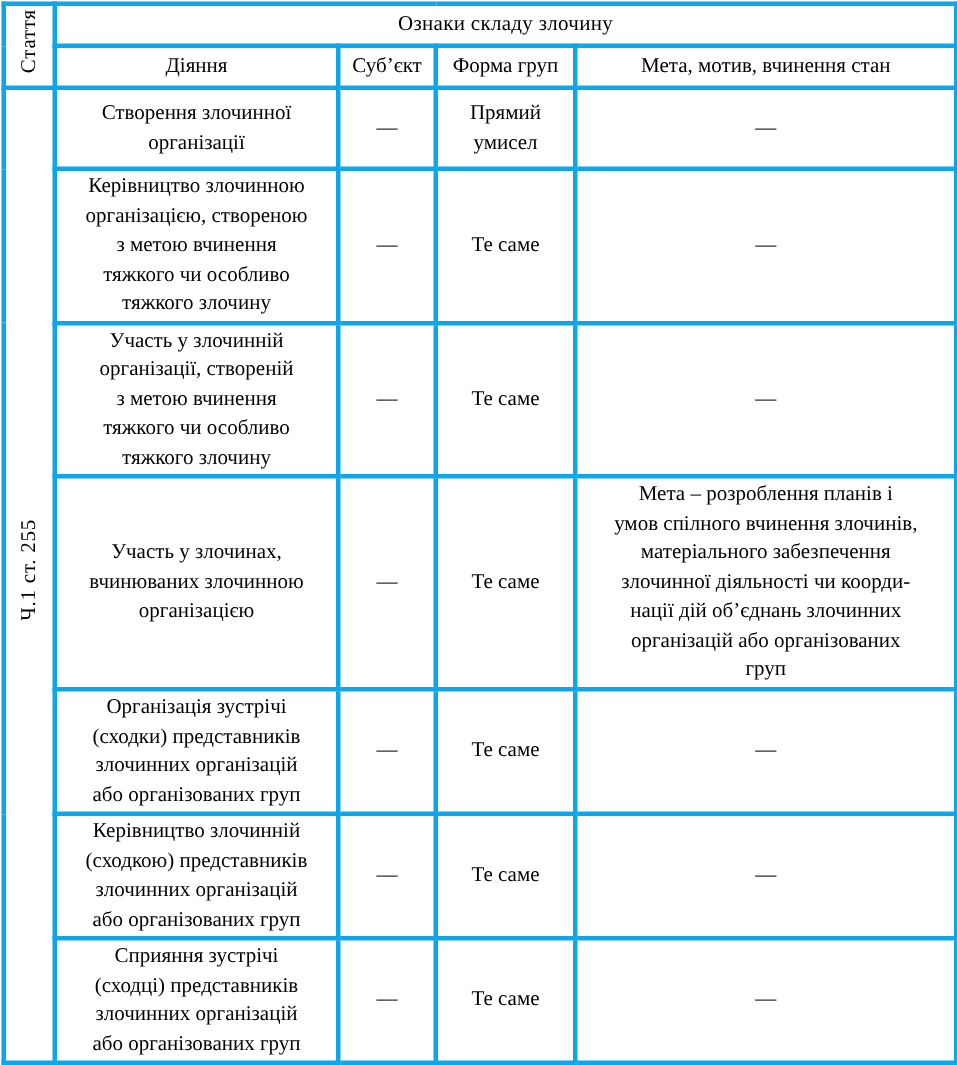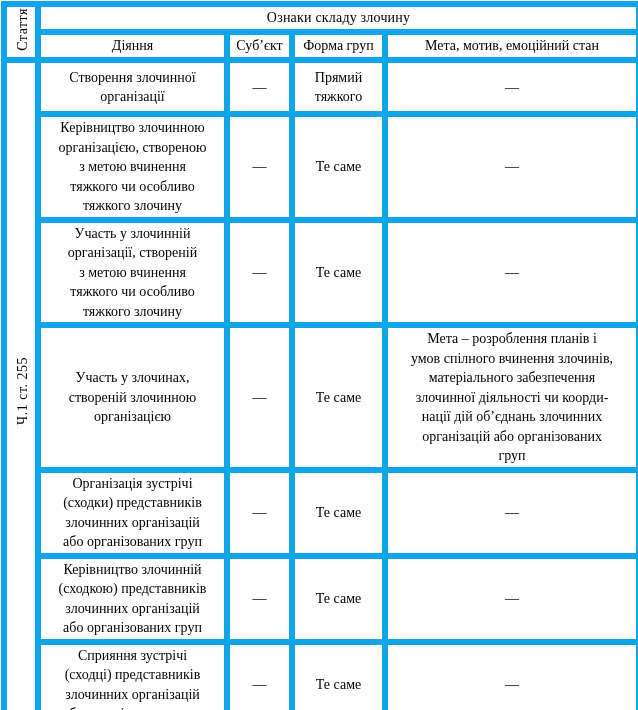--- a/index.html
+++ b/index.html
@@ -20,21 +20,21 @@
     box-sizing: border-box;
     padding: 1px;
   }
   table.doc-table {
     border-collapse: collapse;
     table-layout: fixed;
     width: 635px;
     height: 706px;
   }
   table.doc-table td {
-    border: 6px solid #0ea5e9;
+    border: 3px solid #0ea5e9;
     font-size: 14px;
     line-height: 19.5px;
     padding: 1px 6px;
     vertical-align: middle;
     overflow: hidden;
     box-sizing: border-box;
   }
   table.doc-table { border: 3px solid #000000; }
   .c-center { text-align: center; white-space: pre-line; }
   .c-left   { text-align: center;  white-space: pre-line; }
@@ -69,32 +69,32 @@
       <td rowspan="2" class="c-article">
         <span class="vtext">Стаття</span>
       </td>
       <td colspan="4" class="c-center group-header">Ознаки складу злочину</td>
     </tr>
 
     <tr style="height:28px">
       <td class="c-center col-header">Діяння</td>
       <td class="c-center col-header">Суб’єкт</td>
       <td class="c-center col-header">Форма груп</td>
-      <td class="c-center col-header">Мета, мотив, емоційний стан</td>
+      <td class="c-center col-header">Мета, мотив, вчинення стан</td>
     </tr>
 
     <tr style="height:54px">
       <td rowspan="7" class="c-article">
         <span class="vtext">Ч.1 ст. 255</span>
       </td>
       <td class="c-left">Створення злочинної
 організації</td>
       <td class="c-center dash-cell">—</td>
       <td class="c-center">Прямий
-тяжкого</td>
+умисел</td>
       <td class="c-center dash-cell">—</td>
     </tr>
 
     <tr style="height:89px">
       <td class="c-left">Керівництво злочинною
 організацією, створеною
 з метою вчинення
 тяжкого чи особливо
 тяжкого злочину</td>
       <td class="c-center dash-cell">—</td>
@@ -108,21 +108,21 @@
 з метою вчинення
 тяжкого чи особливо
 тяжкого злочину</td>
       <td class="c-center dash-cell">—</td>
       <td class="c-center">Те саме</td>
       <td class="c-center dash-cell">—</td>
     </tr>
 
     <tr style="height:142px">
       <td class="c-left">Участь у злочинах,
-створеній злочинною
+вчинюваних злочинною
 організацією</td>
       <td class="c-center dash-cell">—</td>
       <td class="c-center">Те саме</td>
       <td class="c-left">Мета – розроблення планів і
 умов спілного вчинення злочинів,
 матеріального забезпечення
 злочинної діяльності чи коорди-
 нації дій об’єднань злочинних
 організацій або організованих
 груп</td>

